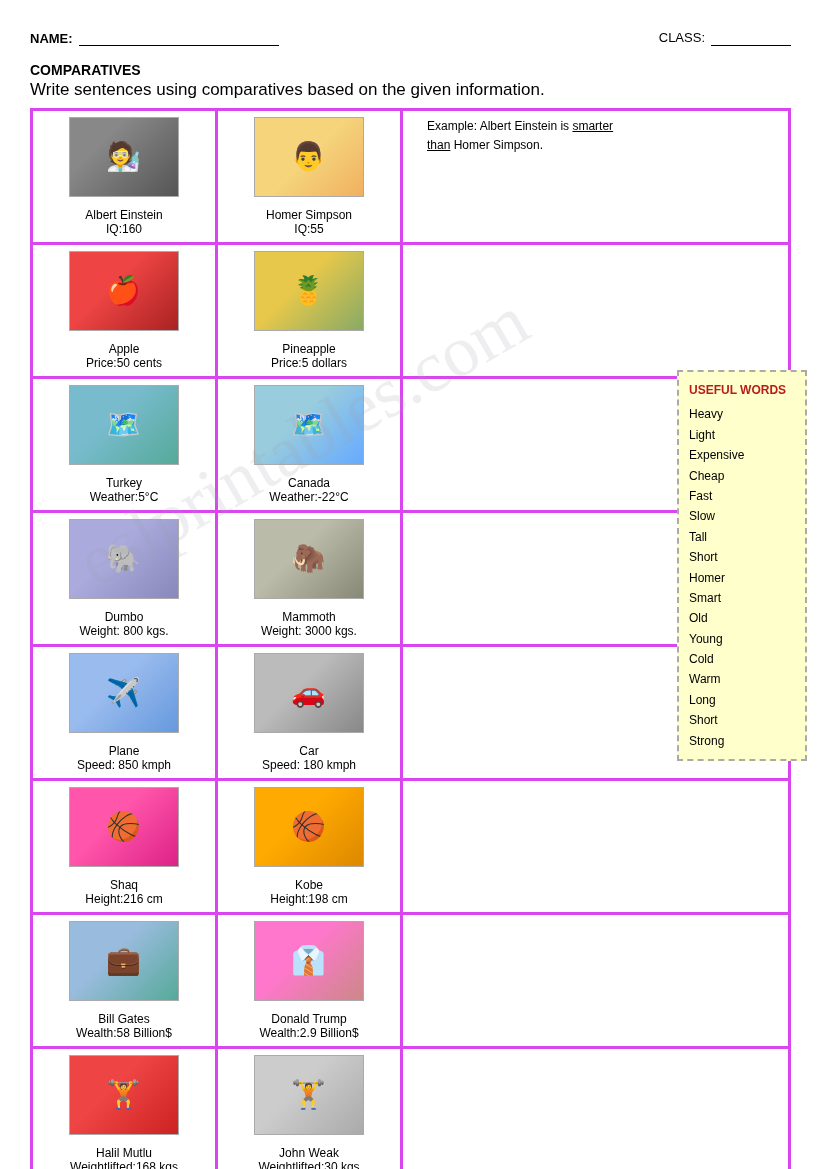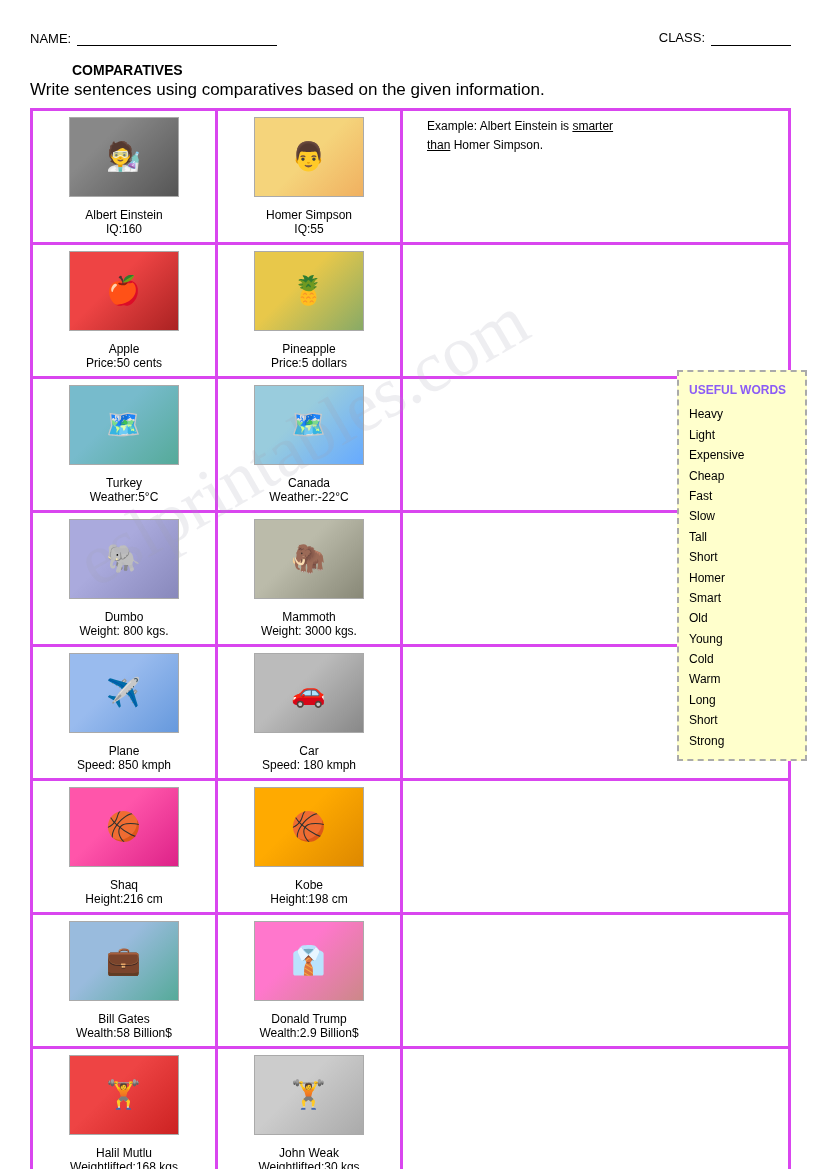--- a/index.html
+++ b/index.html
@@ -14,20 +14,21 @@
     }
     .header-row {
       display: flex;
       justify-content: space-between;
       margin-bottom: 16px;
     }
     .header-name {
       display: flex;
       align-items: center;
       gap: 6px;
+      font-weight: bold;
     }
     .header-class {
       display: flex;
       align-items: flex-start;
       gap: 6px;
     }
     .underline-field {
       border-bottom: 1px solid #000;
       min-width: 200px;
       display: inline-block;
@@ -36,21 +37,20 @@
     .underline-field-short {
       border-bottom: 1px solid #000;
       min-width: 80px;
       display: inline-block;
       height: 16px;
     }
     .title {
       font-weight: bold;
       font-size: 14px;
       margin-bottom: 2px;
-      margin-left: 42px;
     }
     .subtitle {
       font-size: 17px;
       margin-bottom: 8px;
     }
     .main-table {
       border-collapse: collapse;
       width: 100%;
     }
     .main-table td, .main-table th {
@@ -150,21 +150,21 @@
       background: #ffffcc;
       border: 2px dashed #aaa;
       padding: 8px 10px;
       font-size: 12px;
       line-height: 1.7;
       z-index: 10;
     }
     .useful-words-title {
       font-weight: bold;
       font-size: 12px;
-      color: #8b5cf6;
+      color: #b91c1c;
       margin-bottom: 4px;
     }
     .useful-words-list {
       list-style: none;
     }
     .useful-words-list li {
       font-size: 12px;
     }
     .watermark {
       position: absolute;

